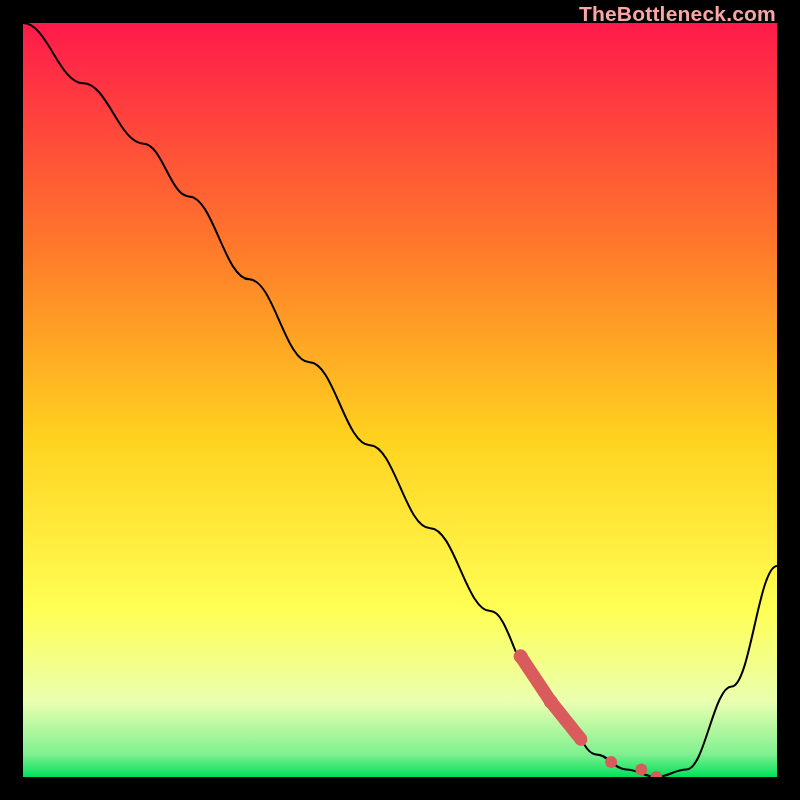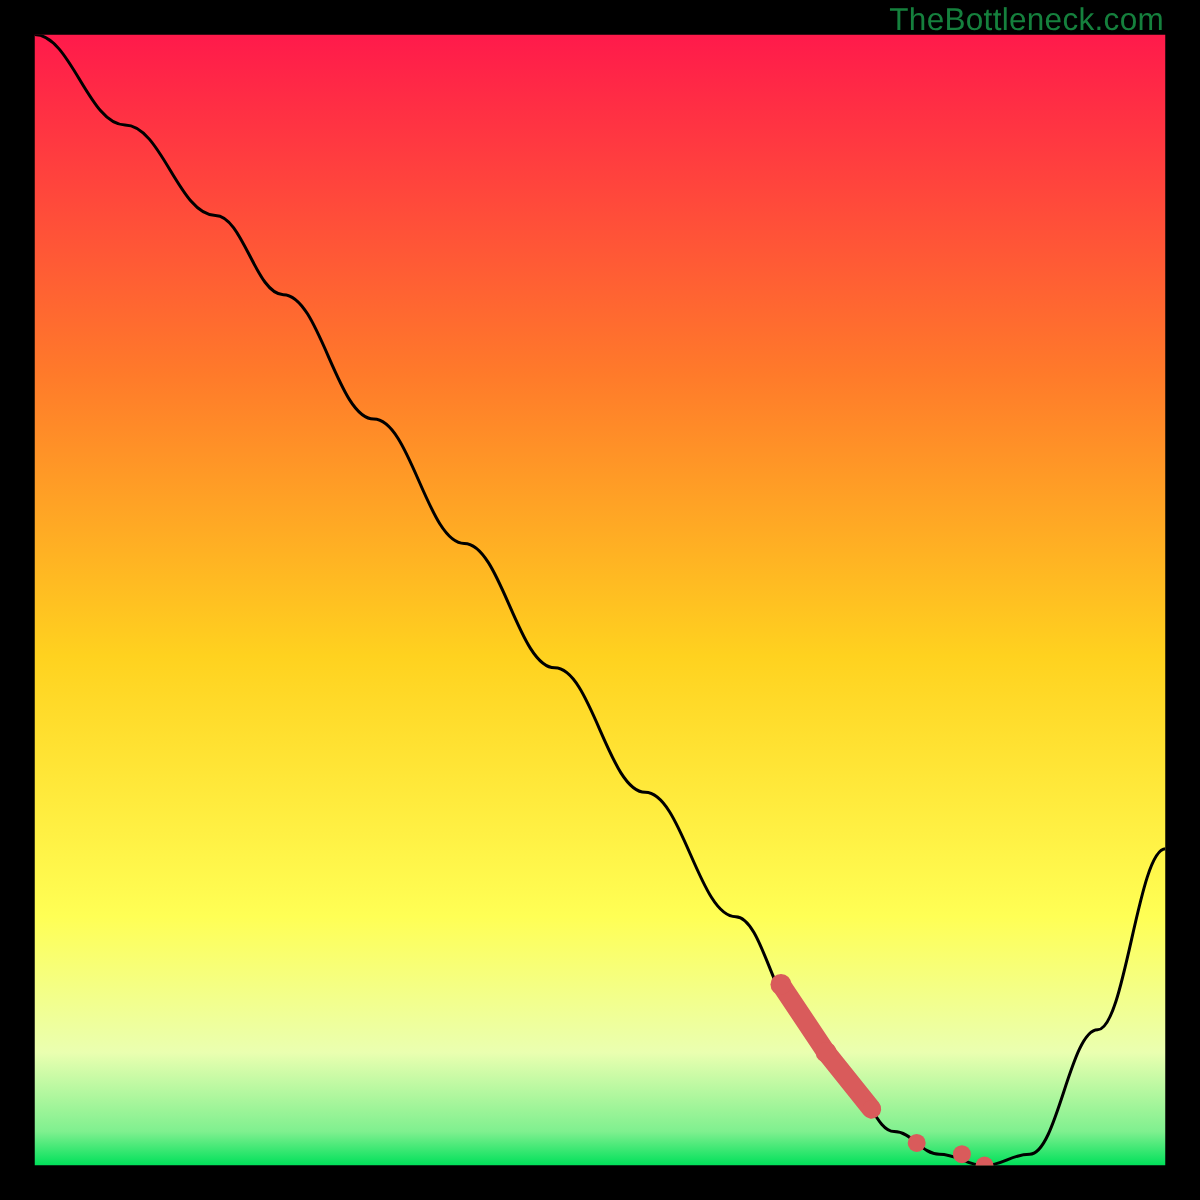--- a/index.html
+++ b/index.html
@@ -23,23 +23,23 @@
     position: absolute;
     left: 0;
     top: 0;
     width: 754px;
     height: 754px;
   }
   .watermark {
     position: absolute;
     top: 2px;
     right: 24px;
-    color: #15803d;
+    color: #fca5a5;
     font-size: 21px;
-    font-weight: 400;
+    font-weight: 700;
     letter-spacing: 0.2px;
     user-select: none;
   }
 </style>
 </head>
 <body>
 
 <div class="frame">
   <svg class="plot" viewBox="0 0 754 754">
     <defs>

